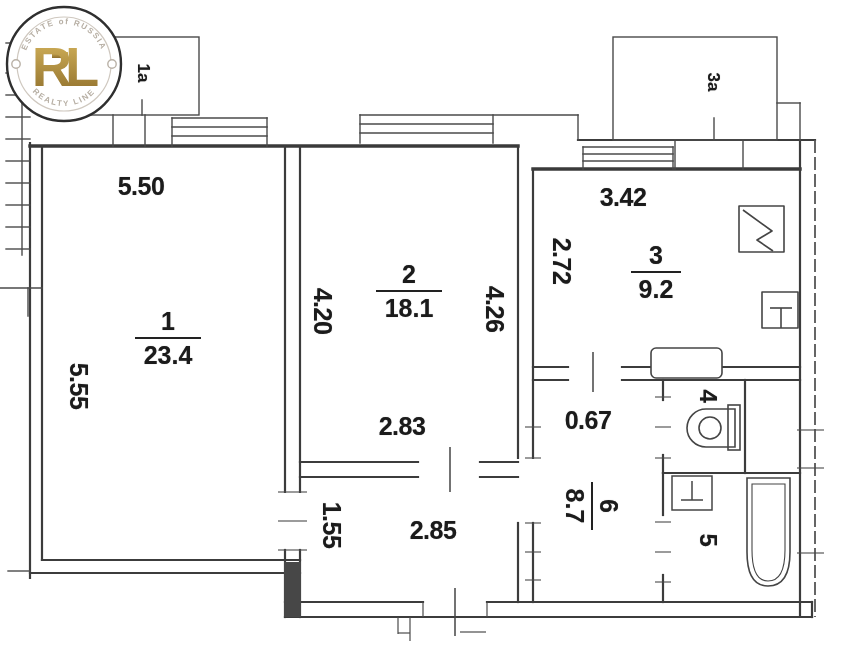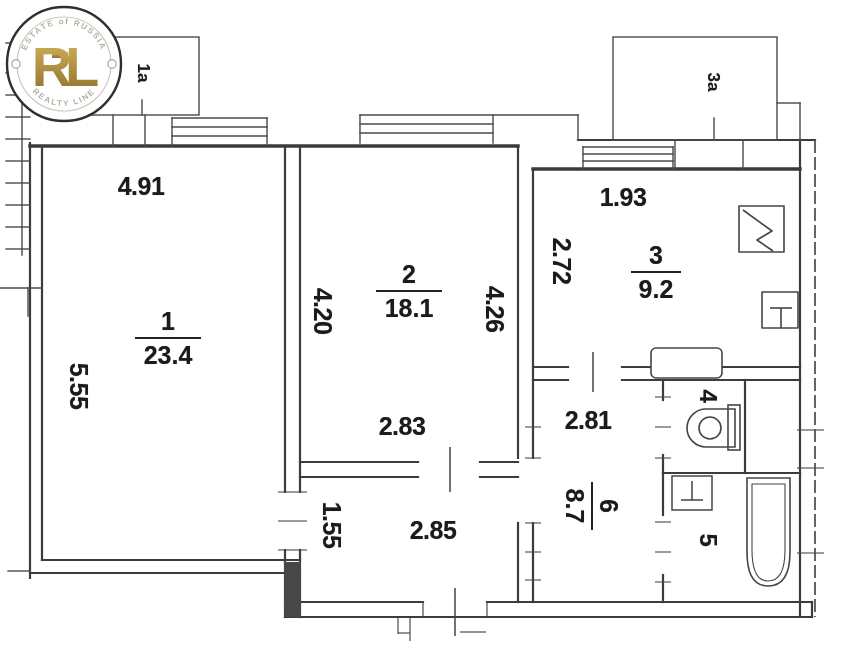--- a/index.html
+++ b/index.html
@@ -184,28 +184,28 @@
     </g>
     <g stroke="#454545" fill="none">
       <path stroke-width="1.6" d="M747,478 L790,478 L790,552 Q790,586 768,586 Q747,586 747,552 Z"></path>
       <path stroke-width="1.1" d="M752,484 L785,484 L785,550 Q785,581 768,581 Q752,581 752,550 Z"></path>
     </g>
   </svg>
 
   <div class="lbl v bal" style="left:143px;top:73px">1a</div>
   <div class="lbl v bal" style="left:713px;top:82px">3a</div>
 
-  <div class="lbl" style="left:141px;top:186px">4.91</div>
+  <div class="lbl" style="left:141px;top:186px">5.50</div>
   <div class="lbl v" style="left:78px;top:386px">5.55</div>
   <div class="lbl v" style="left:322px;top:311px">4.20</div>
   <div class="lbl v" style="left:494px;top:309px">4.26</div>
   <div class="lbl" style="left:402px;top:426px">2.83</div>
   <div class="lbl v" style="left:561px;top:261px">2.72</div>
-  <div class="lbl" style="left:623px;top:197px">1.93</div>
-  <div class="lbl" style="left:588px;top:420px">2.81</div>
+  <div class="lbl" style="left:623px;top:197px">3.42</div>
+  <div class="lbl" style="left:588px;top:420px">0.67</div>
   <div class="lbl v" style="left:331px;top:525px">1.55</div>
   <div class="lbl" style="left:433px;top:530px">2.85</div>
 
   <div class="frac" style="left:168px;top:338px">
     <span>1</span>
     <span class="bar" style="width:66px"></span>
     <span>23.4</span>
   </div>
 
   <div class="frac" style="left:409px;top:291px">

